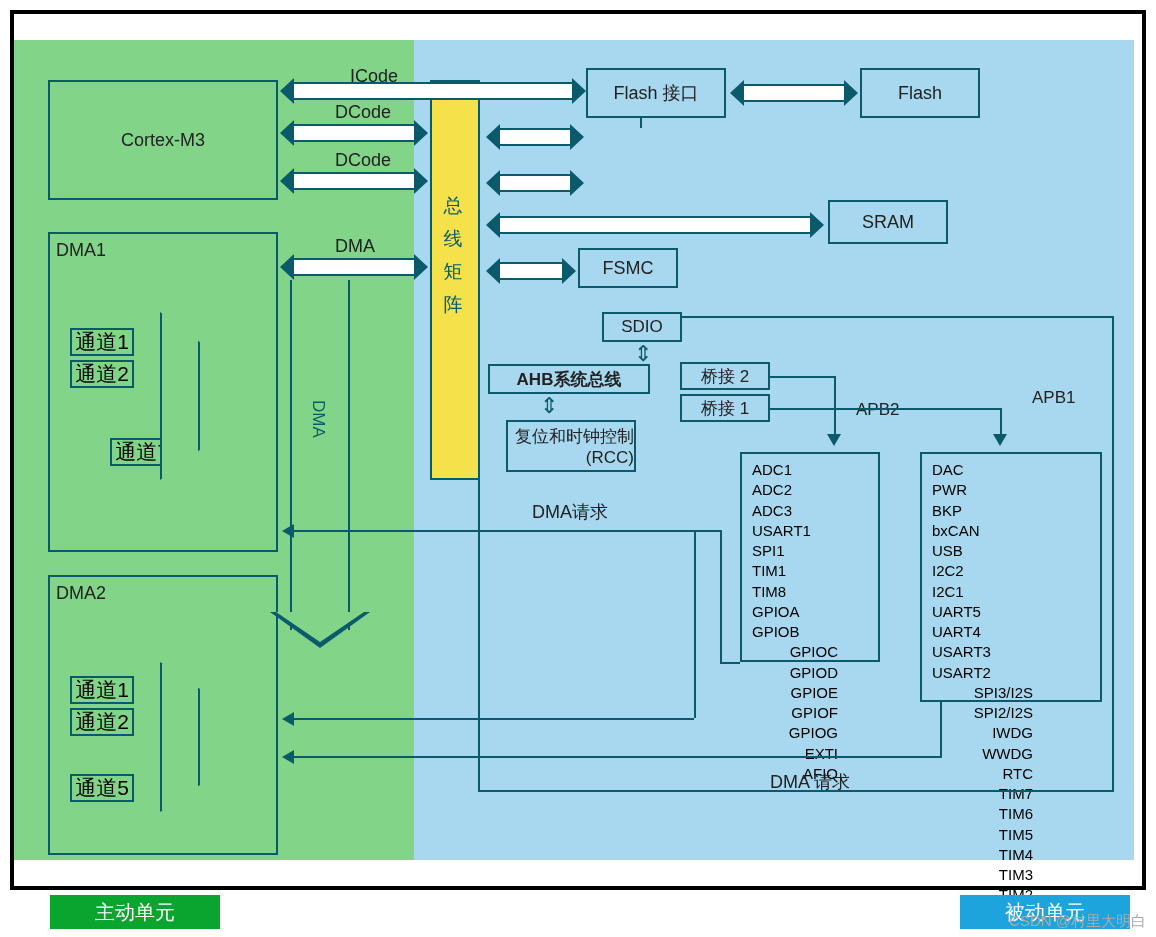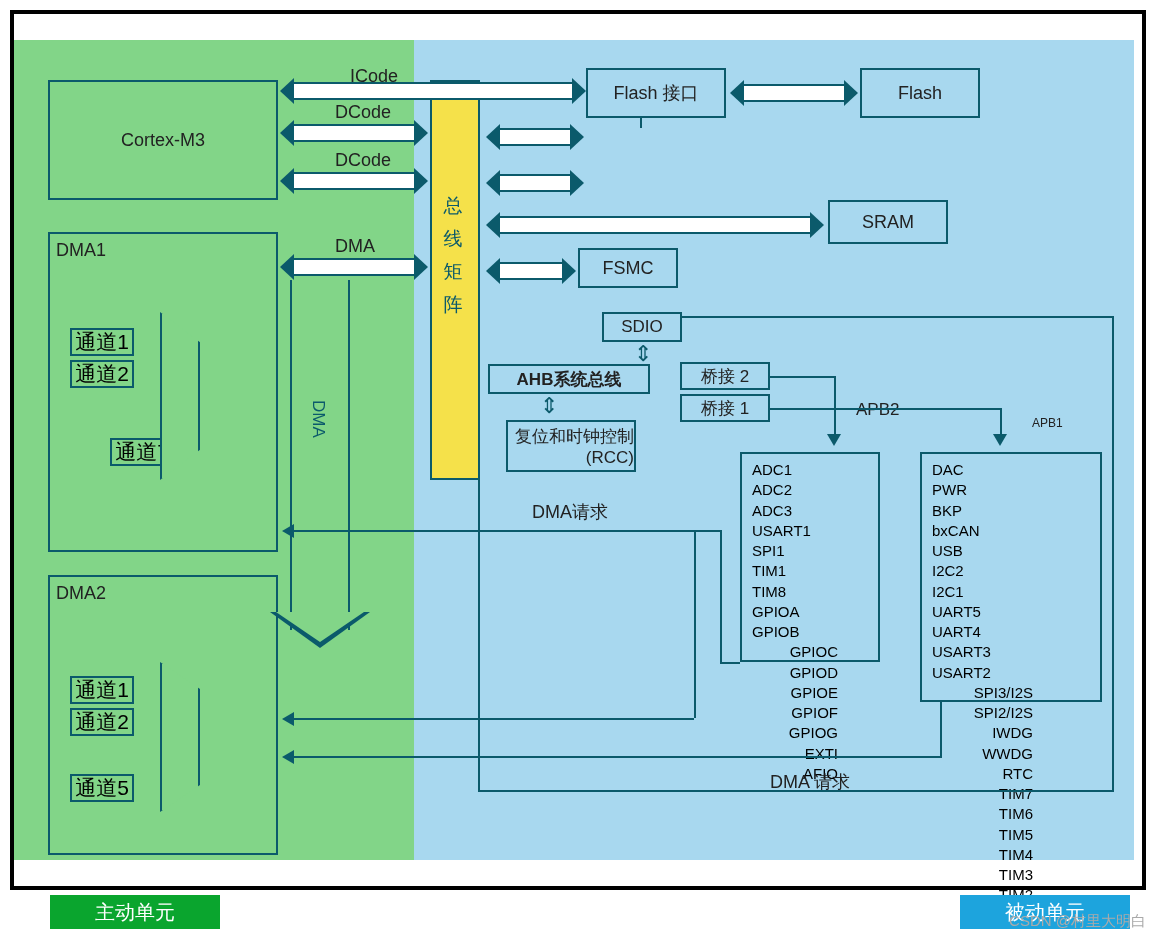--- a/index.html
+++ b/index.html
@@ -205,21 +205,21 @@
 </div>
 
 <div class="box blue small" style="left:680px; top:362px; width:90px; height:28px;">
   <span>桥接 2</span>
 </div>
 <div class="box blue small" style="left:680px; top:394px; width:90px; height:28px;">
   <span>桥接 1</span>
 </div>
 
 <div class="label" style="left:856px; top:400px; font-size:17px;">APB2</div>
-<div class="label" style="left:1032px; top:416px; font-size:12px;">APB1</div>
+<div class="label" style="left:1032px; top:388px; font-size:17px;">APB1</div>
 
 <div class="line-h" style="left:770px; top:376px; width:64px;"></div>
 <div class="line-v" style="left:834px; top:376px; height:60px;"></div>
 <div class="arrow-head-d" style="left:827px; top:434px;"></div>
 
 <div class="line-h" style="left:770px; top:408px; width:230px;"></div>
 <div class="line-v" style="left:1000px; top:408px; height:28px;"></div>
 <div class="arrow-head-d" style="left:993px; top:434px;"></div>
 
 <div class="periph-box" style="left:740px; top:452px; width:140px; height:210px;">

